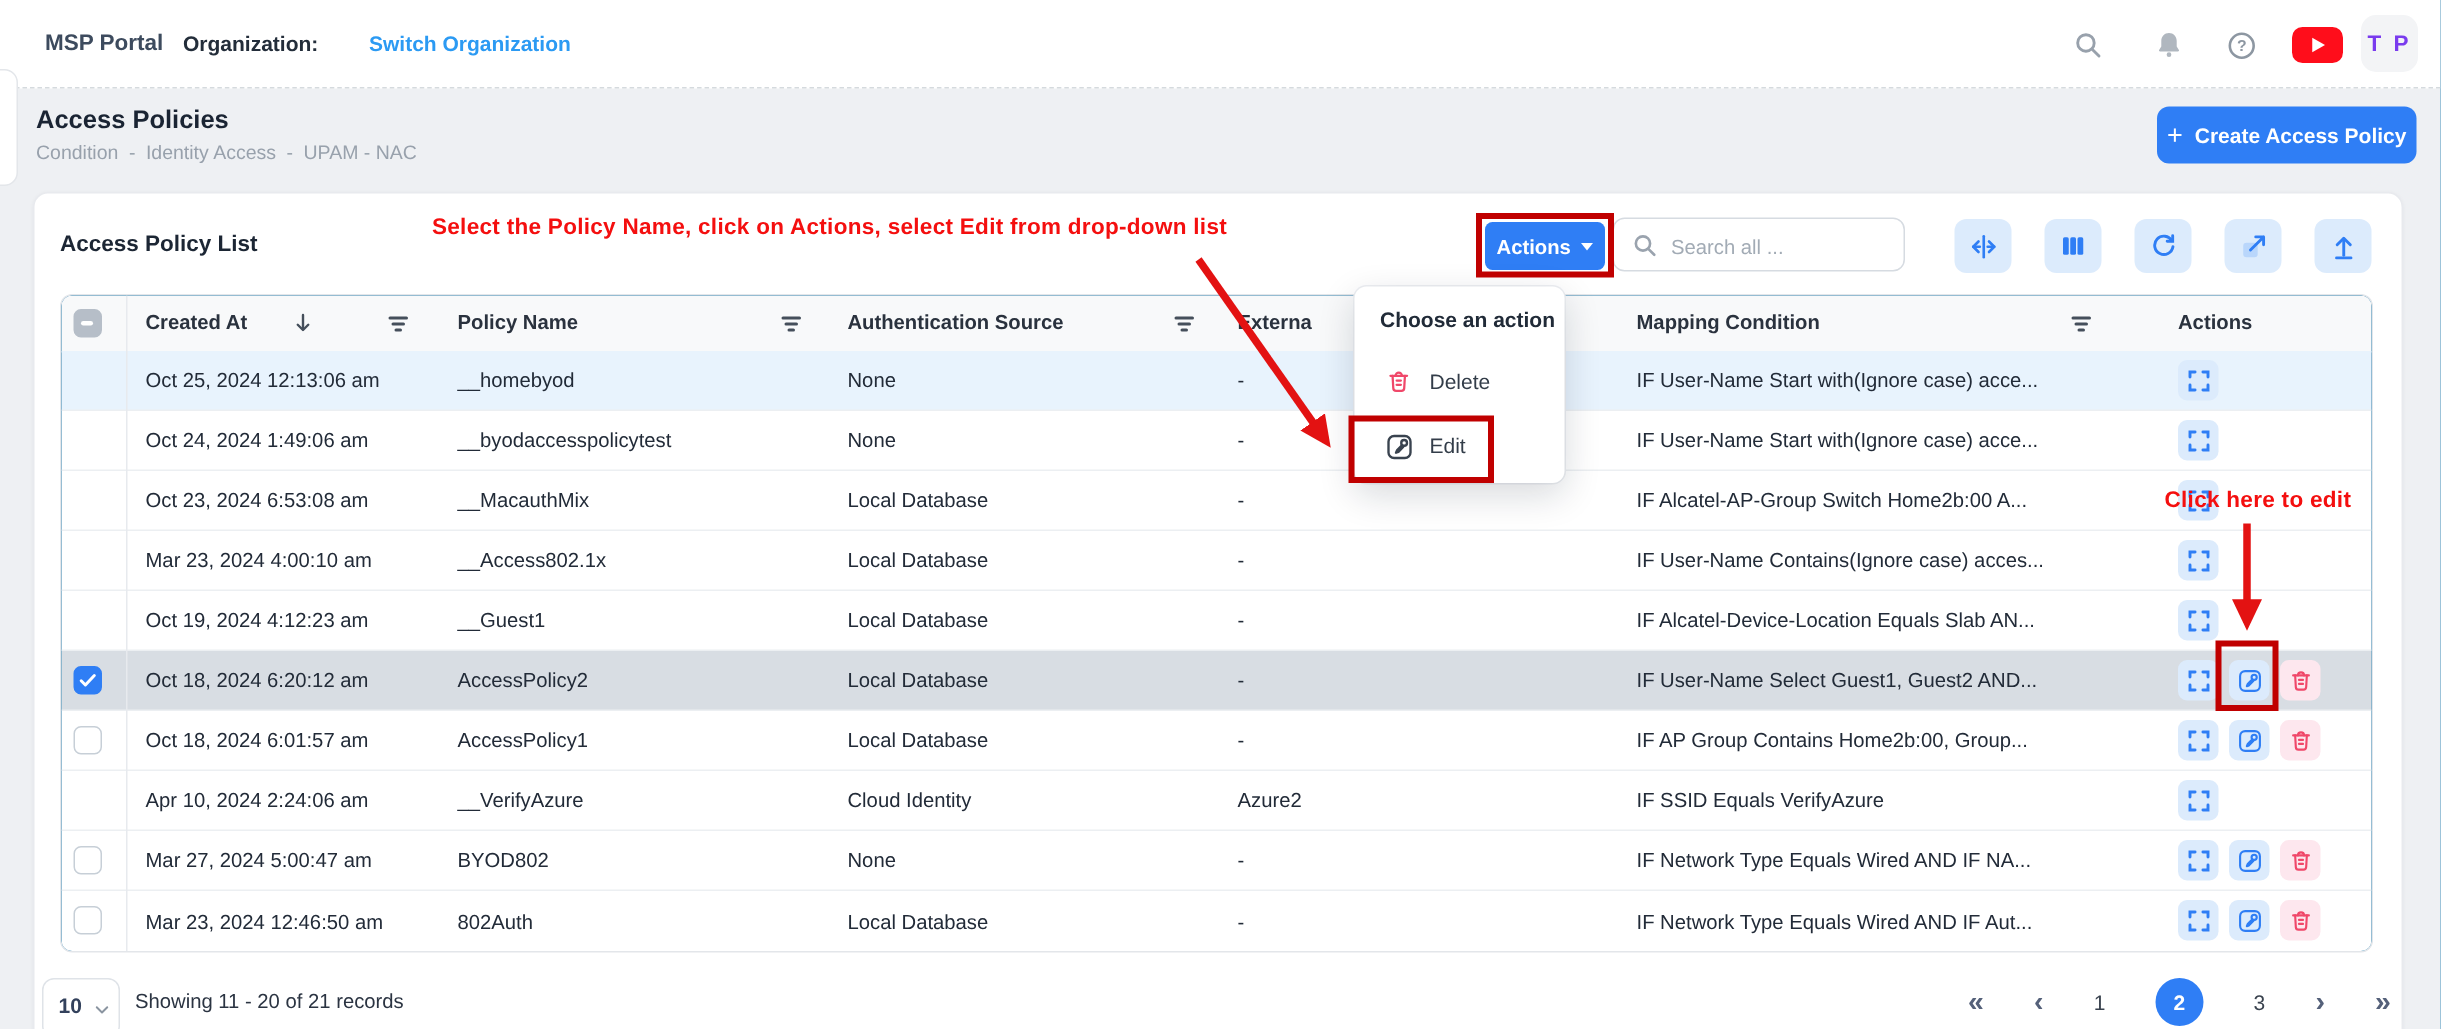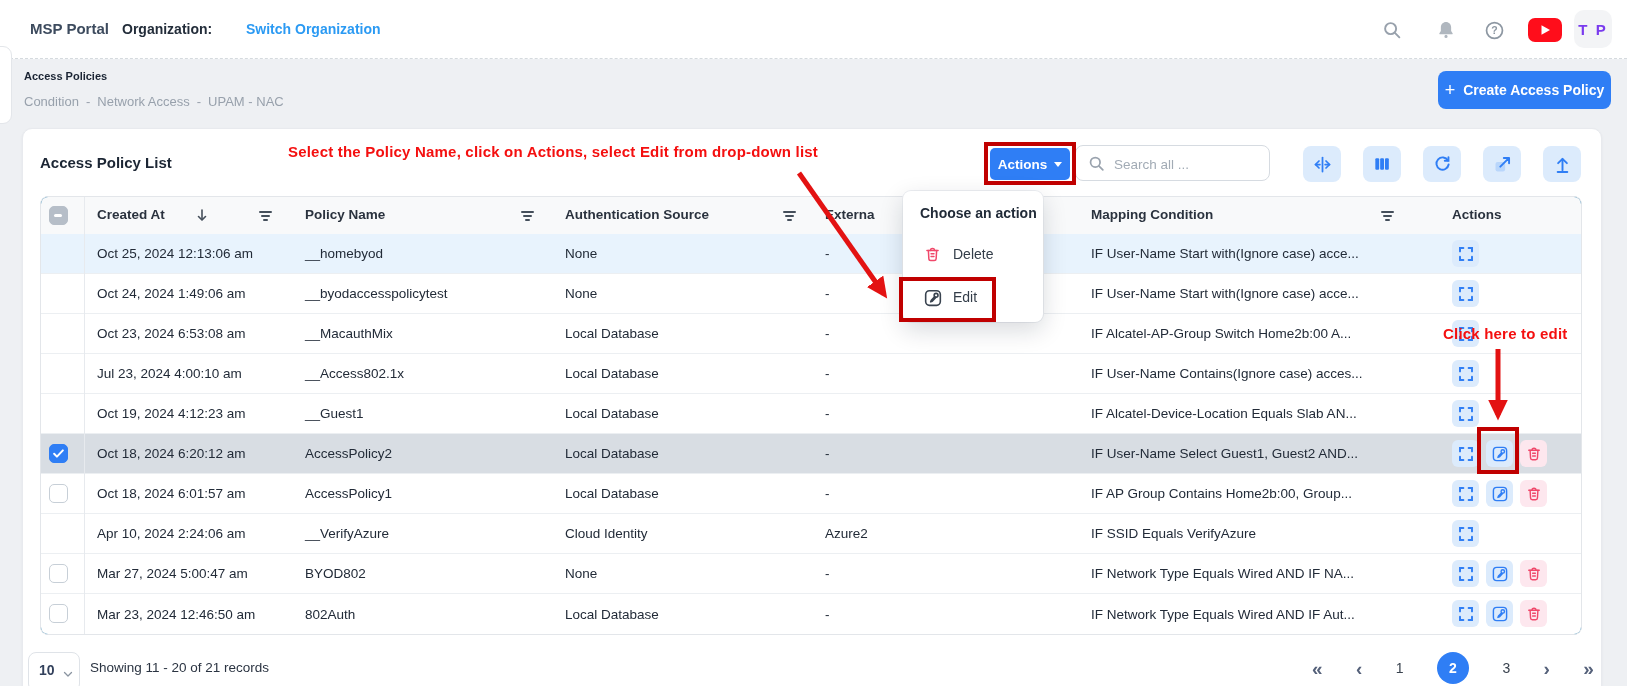--- a/index.html
+++ b/index.html
@@ -10,21 +10,21 @@
   .topbar{position:absolute;left:0;top:0;width:1627px;height:58px;background:#fff;border-bottom:1px dashed #d5dade;}
   .sliver{position:absolute;left:-10px;top:46px;width:20px;height:76px;background:#fff;border:1px solid #e3e6ea;border-radius:9px;z-index:6;}
   .brand{left:30px;top:20px;font-size:15px;font-weight:bold;color:#3d4b5e;}
   .orglbl{left:122px;top:21px;font-size:14px;font-weight:bold;color:#232d3a;}
   .orgval{left:218px;top:21px;font-size:14px;font-weight:bold;color:#2b9af3;cursor:pointer;margin-left:28px;}
   .tbicon{top:18px;width:24px;height:24px;display:flex;align-items:center;justify-content:center;}
   .avatar{left:1574px;top:10px;width:38px;height:38px;border-radius:10px;background:#f3f4f6;
           display:flex;align-items:center;justify-content:center;font-size:15px;font-weight:bold;
           color:#7a3bee;letter-spacing:2px;}
   
-  .pgtitle{left:24px;top:70px;font-size:11px;font-weight:bold;color:#1a2433;}
+  .pgtitle{left:24px;top:70px;font-size:17px;font-weight:bold;color:#1a2433;}
   .crumbs{left:24px;top:94px;font-size:13px;color:#98a1ac;}
   .crumbs .sep{margin:0 7px;}
   .createbtn{left:1438px;top:71px;width:173px;height:38px;background:#2f7ef5;border-radius:8px;color:#fff;
              display:flex;align-items:center;justify-content:center;font-size:14px;font-weight:bold;cursor:pointer;}
   .createbtn .plus{font-size:18px;font-weight:normal;margin-right:8px;}
   
   .card{left:22px;top:128px;width:1578px;height:570px;background:#fff;border:1px solid #e8eaee;border-radius:10px;
         box-shadow:0 1px 3px rgba(20,30,50,.05);}
   .listtitle{left:40px;top:154px;font-size:15px;font-weight:bold;color:#1c2634;}
   .note{z-index:35;font-size:15px;font-weight:bold;color:#f40f0f;letter-spacing:.2px;white-space:nowrap;}
@@ -117,21 +117,21 @@
         <rect x="0" y="0" width="34" height="24" rx="7" fill="#ff0d1b"></rect>
         <polygon points="13.5,7.2 22,12 13.5,16.8" fill="#fff"></polygon>
         </svg>
     </div>
     <div class="a avatar">T P</div>
   </div>
   <div class="sliver"></div>
 
   <div class="a pgtitle">Access Policies</div>
   <div class="a crumbs">
-    <span>Condition</span><span class="sep">-</span><span>Network Access</span><span class="sep">-</span><span>UPAM - NAC</span>
+    <span>Condition</span><span class="sep">-</span><span>Identity Access</span><span class="sep">-</span><span>UPAM - NAC</span>
   </div>
   <div class="a createbtn">
     <span class="plus">+</span>
     <span>Create Access Policy</span>
   </div>
 
   <div class="a card"></div>
   <div class="a listtitle">Access Policy List</div>
 
   <div class="a actionsbtn">
@@ -258,21 +258,21 @@
           <svg width="18" height="18" viewBox="0 0 24 24" fill="none" stroke="currentColor" stroke-width="2.6" stroke-linecap="round">
             <path d="M4 8.5V4h4.5"></path>
             <path d="M15.5 4H20v4.5"></path>
             <path d="M20 15.5V20h-4.5"></path>
             <path d="M8.5 20H4v-4.5"></path>
           </svg>
         </div>
     </div>
 
     <div class="trow" style="top:157px">
-      <div class="cell c-created">Jul 23, 2024 4:00:10 am</div>
+      <div class="cell c-created">Mar 23, 2024 4:00:10 am</div>
       <div class="cell c-policy">__Access802.1x</div>
       <div class="cell c-auth">Local Database</div>
       <div class="cell c-ext">-</div>
       <div class="cell c-map">IF User-Name Contains(Ignore case) acces...</div>
       <div class="ib blue i-exp">
           <svg width="18" height="18" viewBox="0 0 24 24" fill="none" stroke="currentColor" stroke-width="2.6" stroke-linecap="round">
             <path d="M4 8.5V4h4.5"></path>
             <path d="M15.5 4H20v4.5"></path>
             <path d="M20 15.5V20h-4.5"></path>
             <path d="M8.5 20H4v-4.5"></path>

